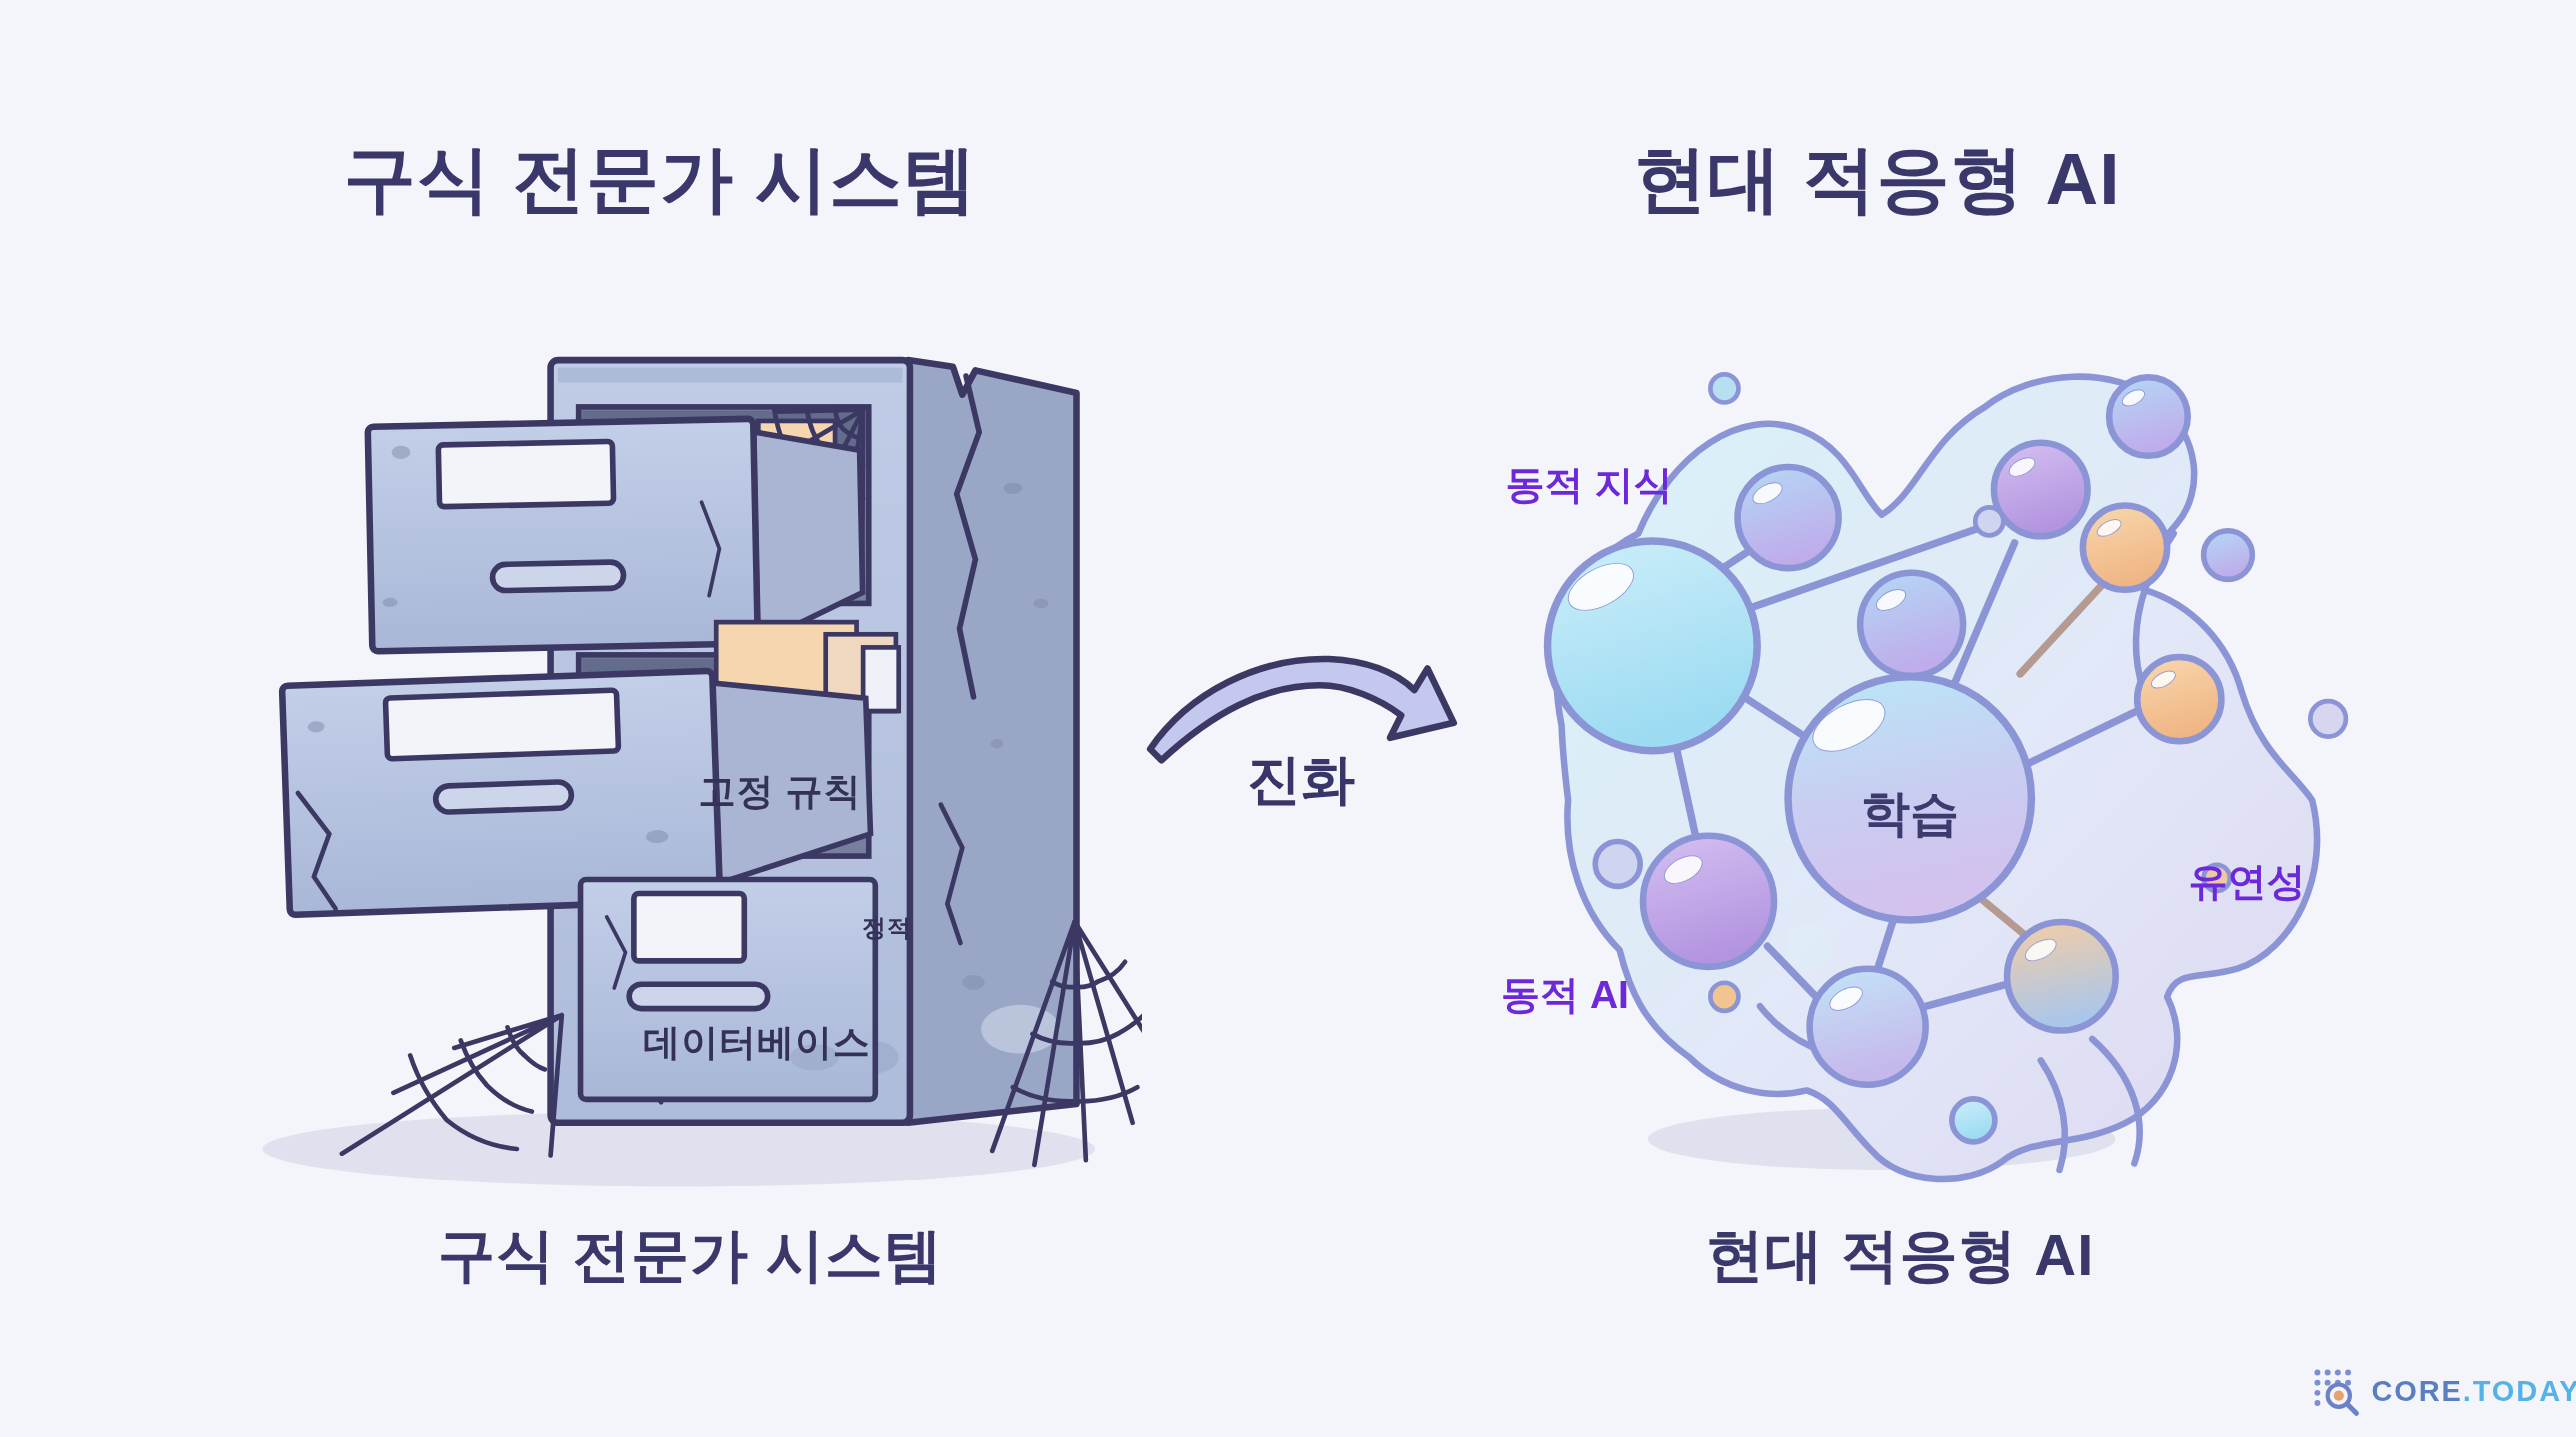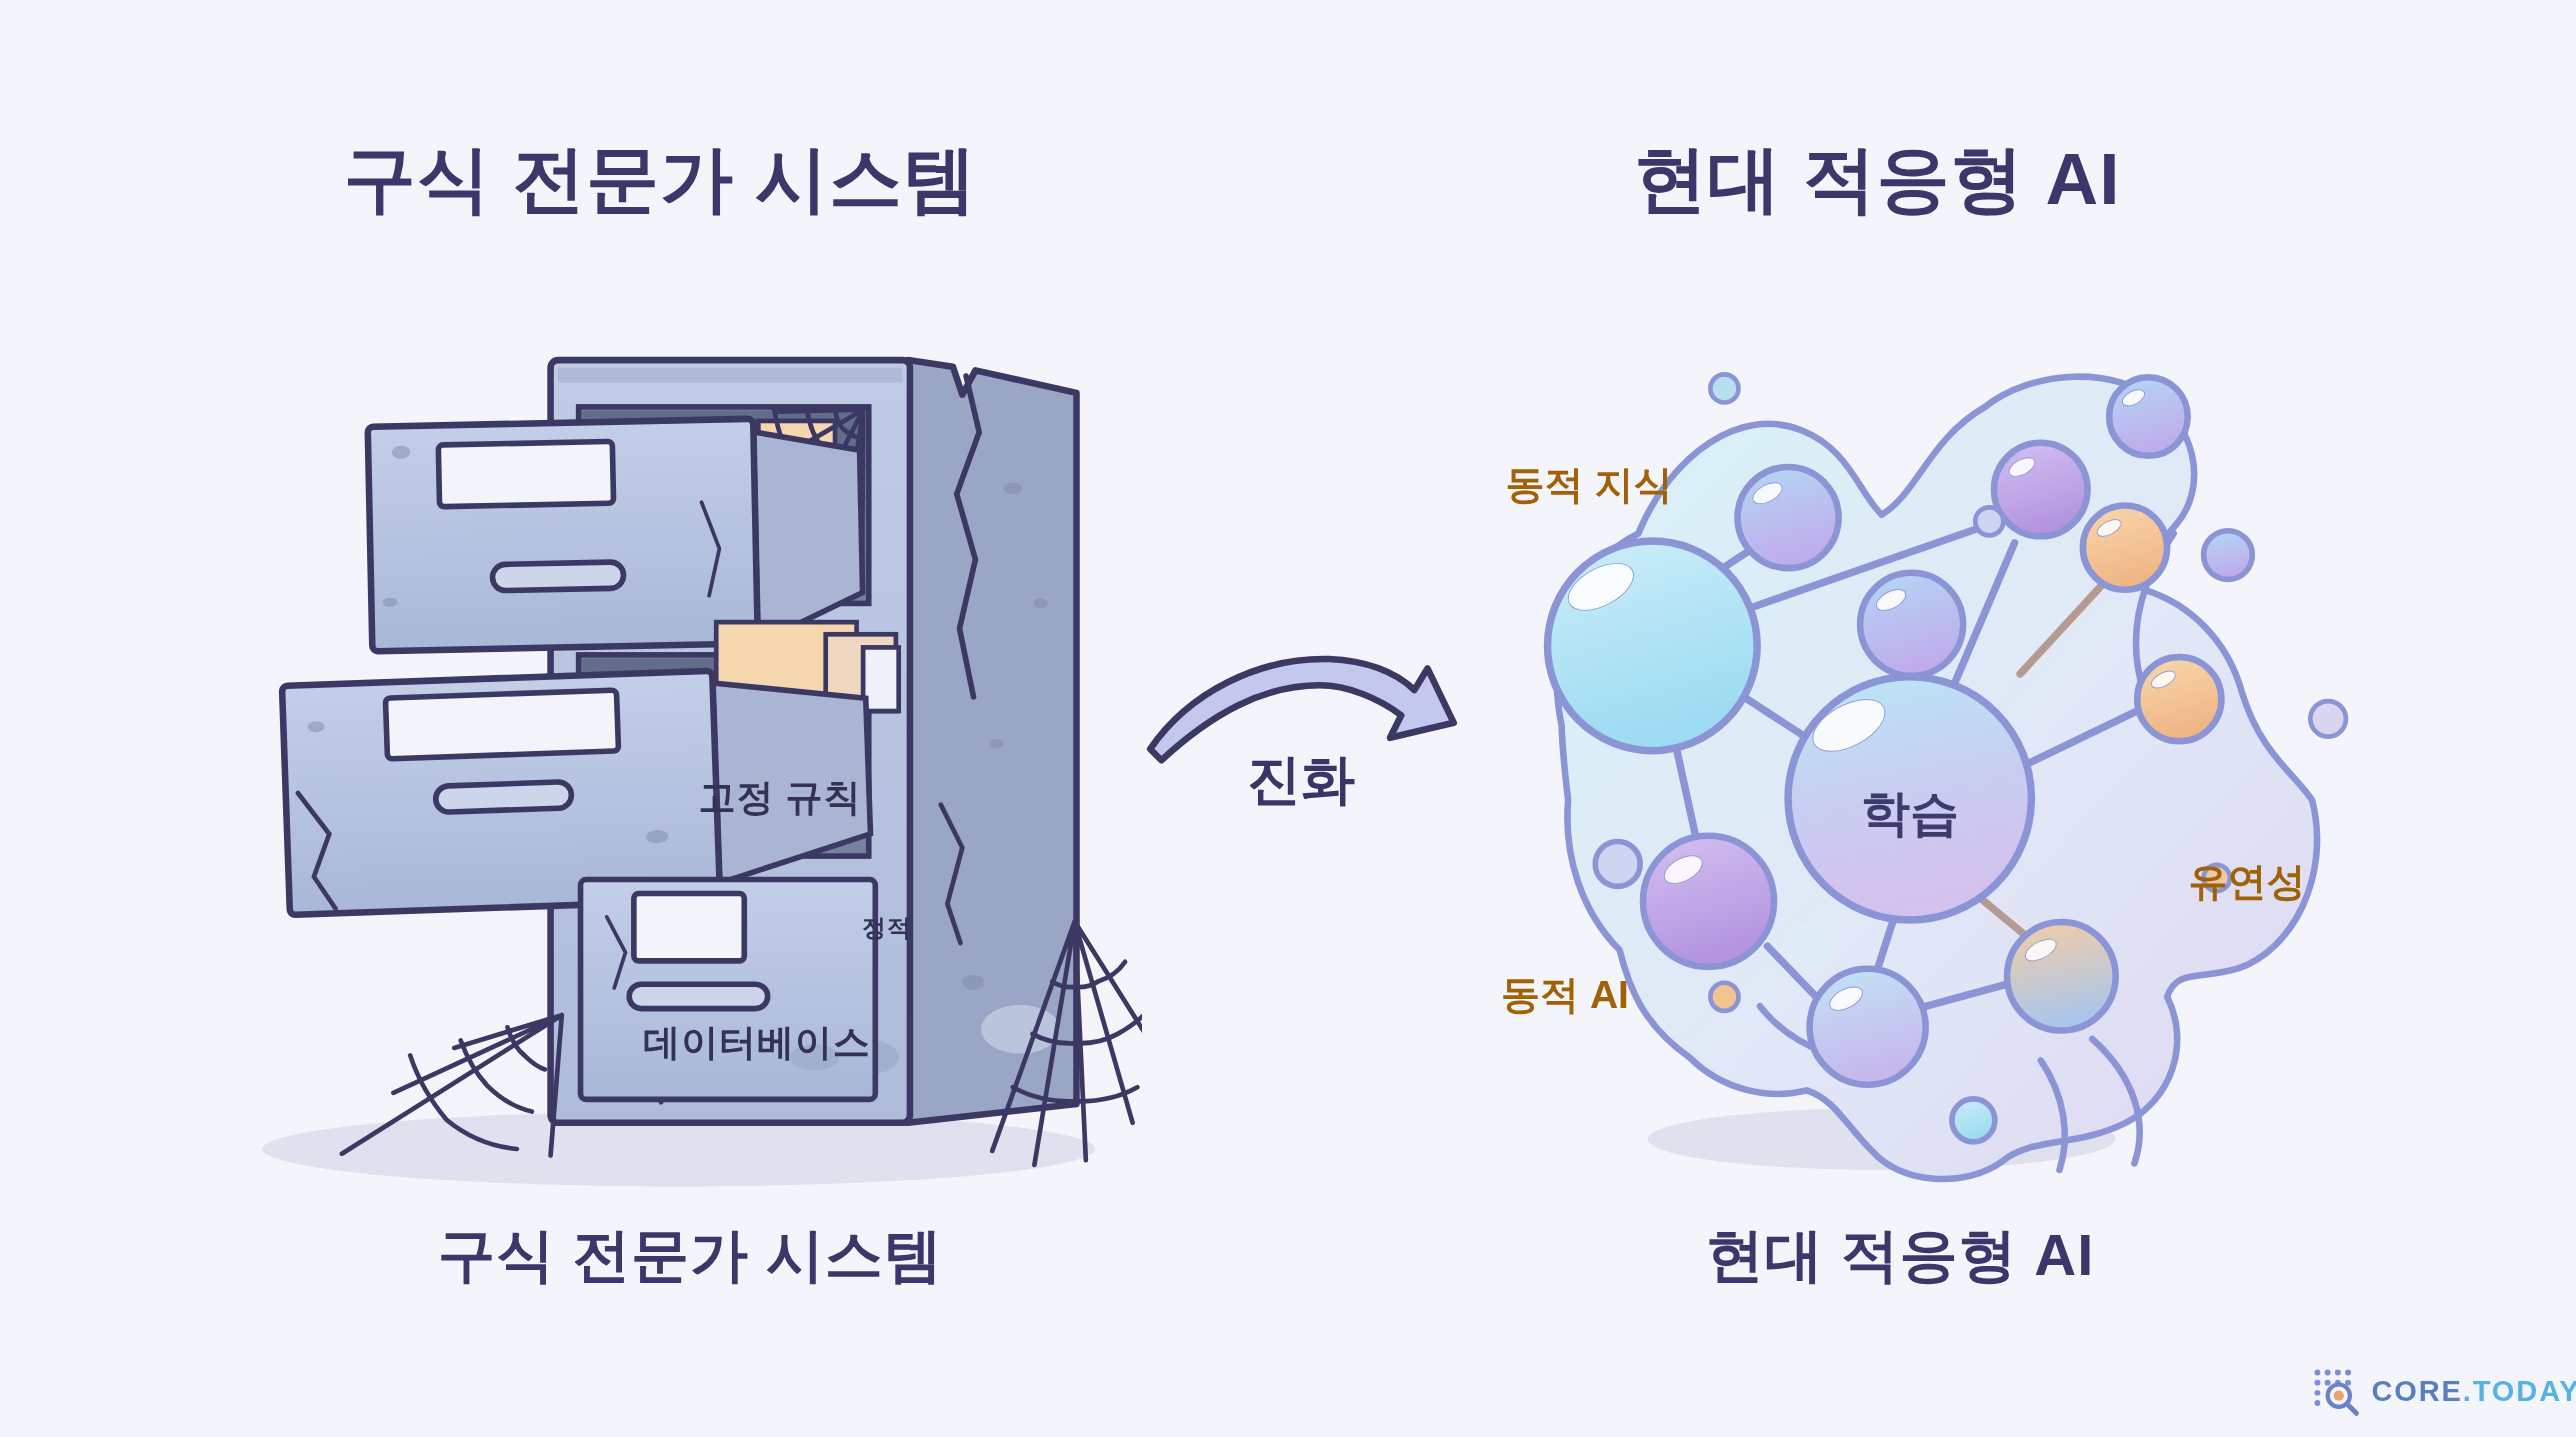--- a/index.html
+++ b/index.html
@@ -13,21 +13,21 @@
   .abs{position:absolute;}
   .title{
     font-size:73px;font-weight:bold;color:#3a386a;letter-spacing:0.9px;
     transform:translateX(-50%);white-space:nowrap;
   }
   .caption{
     font-size:58px;font-weight:bold;color:#3a386a;letter-spacing:0.9px;
     transform:translateX(-50%);white-space:nowrap;
   }
   .net-label{
-    font-size:39px;font-weight:bold;color:#a16207;white-space:nowrap;
+    font-size:39px;font-weight:bold;color:#6d28d9;white-space:nowrap;
     transform:translate(-50%,-50%);
   }
   .bubble-label{
     font-size:49px;font-weight:bold;color:#3d3b6e;white-space:nowrap;
     transform:translate(-50%,-50%);
   }
   .drawer-label{
     font-size:37px;font-weight:bold;color:#343254;white-space:nowrap;
     transform:translate(-50%,-50%);letter-spacing:0.9px;
   }
@@ -145,21 +145,21 @@
     </g>
 
     <g stroke="#3b3963" stroke-width="5" fill="none" stroke-linecap="round">
       <path d="M878,645 L790,890 M878,645 L835,905 M878,645 L890,900 M878,645 L940,860 M878,645 L958,772"></path>
       <path d="M854,709 Q864,716 878,715 Q893,716 903,709 Q922,703 932,688"></path>
       <path d="M833,765 Q852,776 878,775 Q905,776 924,765 Q952,750 966,727"></path>
       <path d="M812,822 Q840,838 878,837 Q917,838 945,822"></path>
     </g>
   </svg>
 
-  <div class="abs drawer-label" style="left:780px;top:792px;margin-top:6px;">고정 규칙</div>
+  <div class="abs drawer-label" style="left:780px;top:792px;">고정 규칙</div>
   <div class="abs drawer-label" style="left:757px;top:1043px;text-align:right;">데이터베이스</div>
   <div class="abs drawer-label small" style="left:887px;top:928px;">정적</div>
 
   <svg class="abs" style="left:1137px;top:599px;" width="328" height="197" viewBox="0 0 350 210">
     <path d="M14,160
              C55,100 130,62 205,64
              C248,66 278,80 296,97
              L310,74 L338,132 L270,148 L282,124
              C258,106 225,92 195,92
              C135,92 80,122 26,172 Z" fill="#c5c8ee" stroke="#3b3963" stroke-width="7" stroke-linejoin="round"></path>

